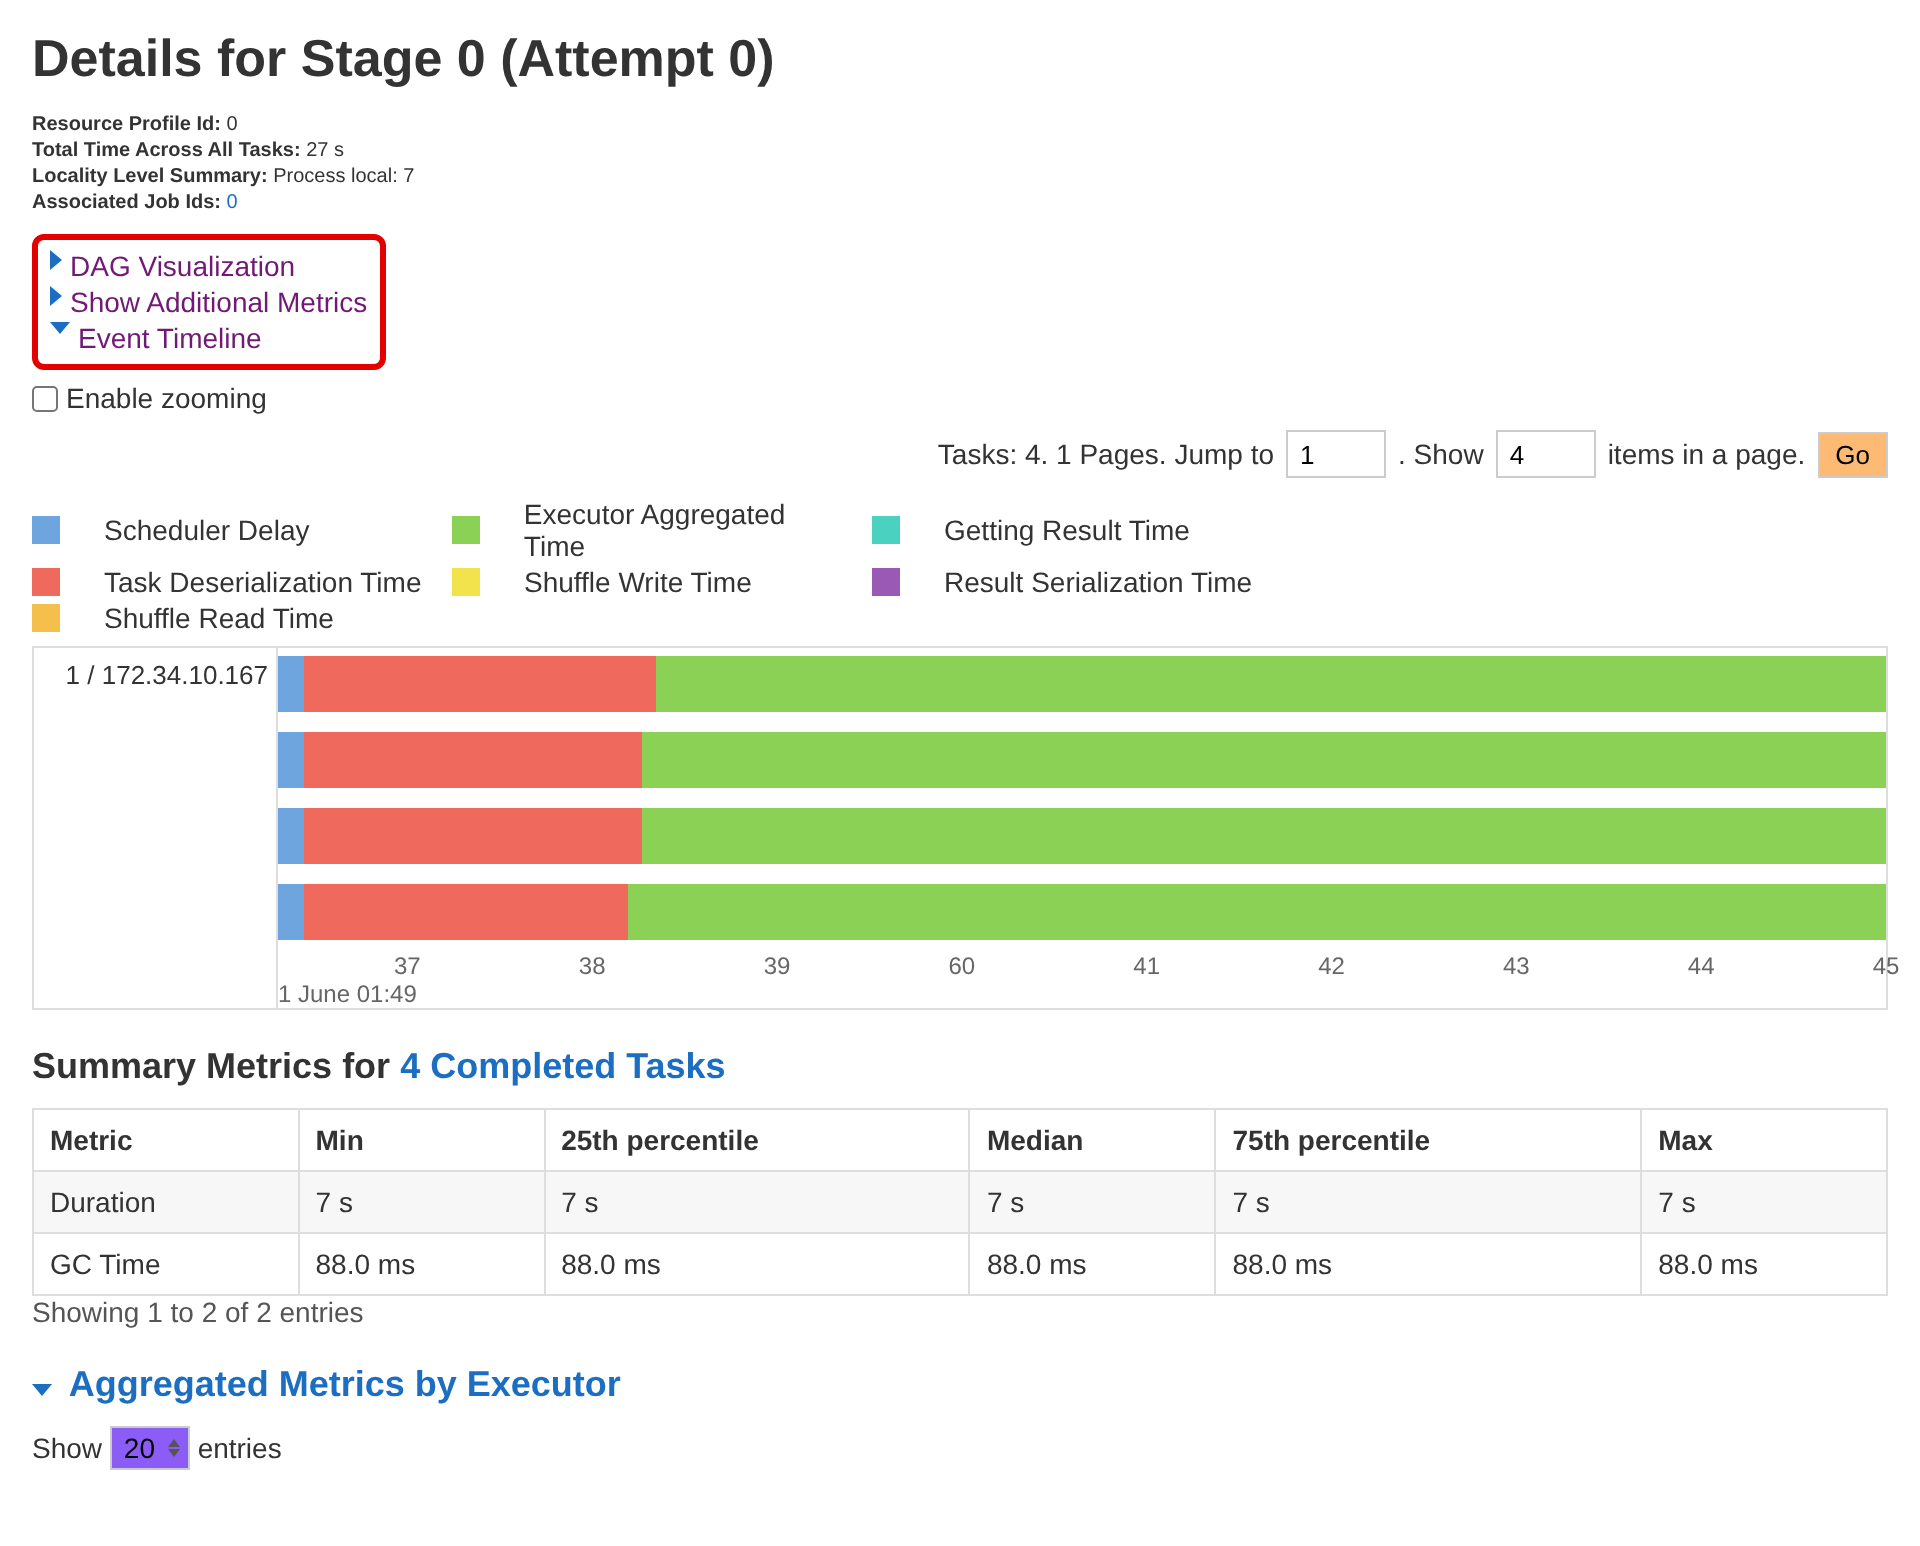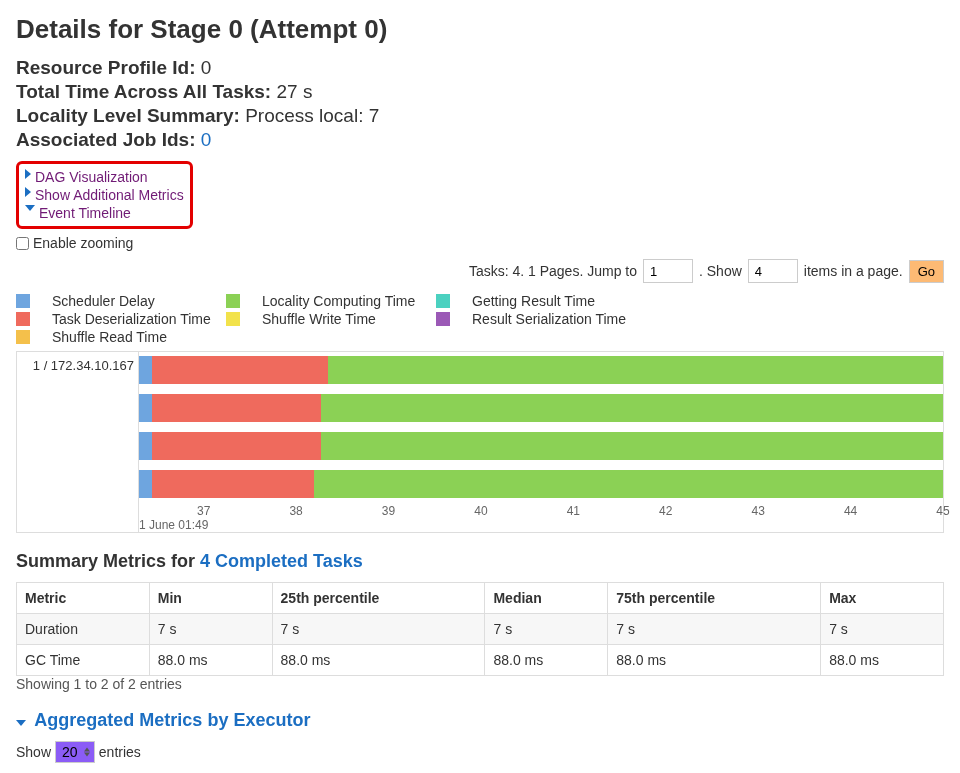--- a/index.html
+++ b/index.html
@@ -1,18 +1,18 @@
 <!DOCTYPE html>
 <html><head>
 <meta charset="utf-8">
 <style>
 *{box-sizing:border-box;margin:0;padding:0}
 body{font-family:-apple-system,BlinkMacSystemFont,"Segoe UI",Helvetica,Arial,sans-serif;font-size:14px;color:#333;padding:14px 16px;width:960px;overflow:hidden}
 h3{font-size:26px;font-weight:700;margin-bottom:12px}
-.meta-line{font-size:19px;margin-bottom:2px}
+.meta-line{font-size:10px;margin-bottom:2px}
 .meta-line b{font-weight:700}
 a,.link{color:#1b6ec2;text-decoration:none}
 .expandos{border:3px solid #e30000;border-radius:6px;padding:4px 6px;display:inline-block;margin-top:8px}
 .expando{display:flex;align-items:flex-start;color:#701a75;font-size:14px;cursor:pointer;padding:1px 0}
 .arrow{display:inline-block;width:0;height:0;margin-right:4px}
 .arrow.right{border-top:5px solid transparent;border-bottom:5px solid transparent;border-left:6px solid #1b6ec2}
 .arrow.down{border-left:5px solid transparent;border-right:5px solid transparent;border-top:6px solid #1b6ec2}
 .zoomrow{margin-top:6px;font-size:14px;display:flex;align-items:center;gap:4px}
 .zoomrow input[type=checkbox]{width:13px;height:13px}
 .pager{display:flex;justify-content:flex-end;align-items:center;gap:6px;margin-top:8px;font-size:14px}
@@ -96,21 +96,21 @@
   <button class="gobtn">Go</button>
 </div>
 
 <div class="legend" id="legend">
     <div class="legend-item">
       <span class="swatch" style="background: rgb(110, 165, 223);"></span>
       <span>Scheduler Delay</span>
     </div>
     <div class="legend-item">
       <span class="swatch" style="background: rgb(139, 209, 85);"></span>
-      <span>Locality Computing Time</span>
+      <span>Executor Aggregated Time</span>
     </div>
     <div class="legend-item">
       <span class="swatch" style="background: rgb(75, 209, 192);"></span>
       <span>Getting Result Time</span>
     </div>
     <div class="legend-item">
       <span class="swatch" style="background: rgb(239, 106, 93);"></span>
       <span>Task Deserialization Time</span>
     </div>
     <div class="legend-item">
@@ -157,21 +157,21 @@
           <div class="seg" style="background: rgb(110, 165, 223); width: 1.72414%;"></div>
           <div class="seg" style="background: rgb(239, 106, 93); width: 20.6897%;"></div>
           <div class="seg" style="background: rgb(139, 209, 85); width: 80.4598%;"></div>
           <div class="seg" style="background: rgb(139, 209, 85); flex: 1 1 0%;"></div>
         </div>
       </div>
     <div class="axis" id="axis">
         <div class="tick" style="left: 8.04598%;">37</div>
         <div class="tick" style="left: 19.5402%;">38</div>
         <div class="tick" style="left: 31.0345%;">39</div>
-        <div class="tick" style="left: 42.5287%;">40</div>
+        <div class="tick" style="left: 42.5287%;">60</div>
         <div class="tick" style="left: 54.023%;">41</div>
         <div class="tick" style="left: 65.5172%;">42</div>
         <div class="tick" style="left: 77.0115%;">43</div>
         <div class="tick" style="left: 88.5057%;">44</div>
         <div class="tick" style="left: 100%;">45</div>
       </div>
     <div class="date-label">1 June 01:49</div>
   </div>
 </div>
 

